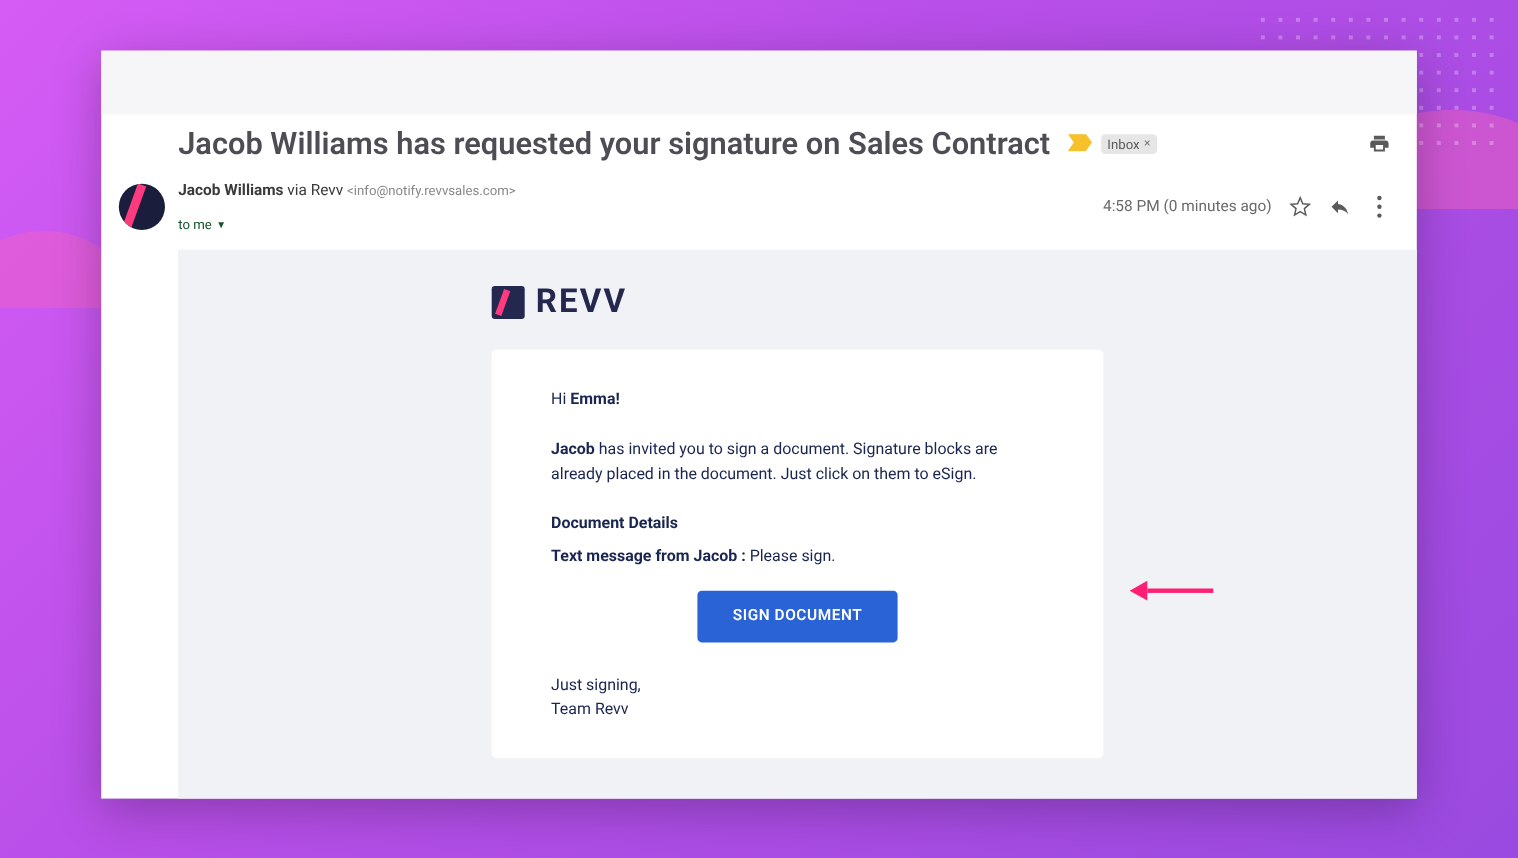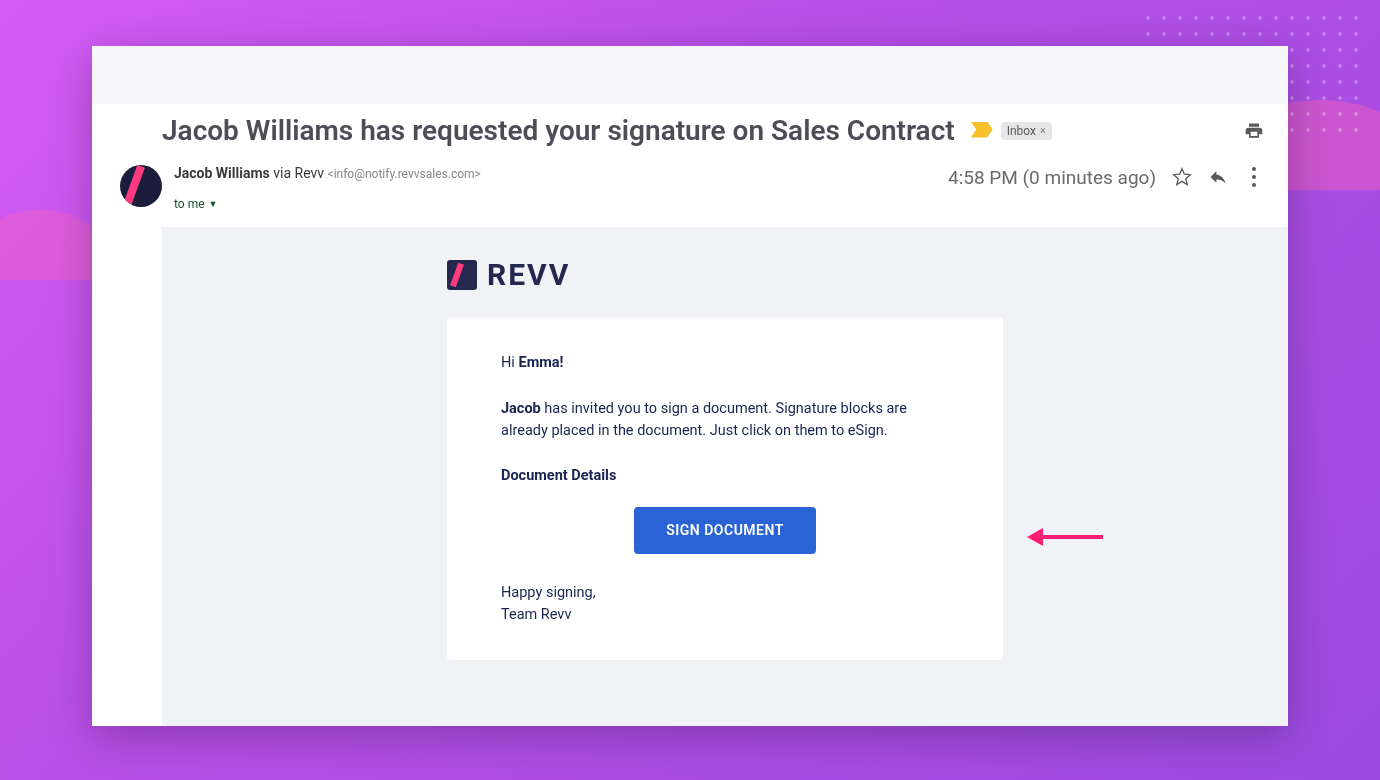--- a/index.html
+++ b/index.html
@@ -67,22 +67,22 @@
     border-radius: 4px;
     display: inline-flex;
     align-items: center;
     gap: 4px;
   }
   .inbox-chip .x { color:#7a7a7a; font-size:11px; cursor:pointer;}
   .print-icon { margin-left:auto; cursor:pointer; color:#5a5a5a; }
   .print-icon svg{ width:20px; height:20px; fill:#444;}
   .sender-row {
     display: flex;
-    align-items: flex-start;
-    padding: 12px 24px 4px 28px;
+    align-items: center;
+    padding: 12px 24px 4px 16px;
   }
   .avatar {
     width: 42px; height: 42px;
     border-radius: 50%;
     background: #1a1d3b;
     position: relative;
     flex-shrink: 0;
     overflow:hidden;
   }
   .avatar::after{
@@ -93,21 +93,21 @@
     transform: rotate(20deg);
   }
   .sender-details { margin-left: 12px; flex:1; }
   .sender-line1 { color:#3a3a3a; font-size:14px; }
   .sender-line1 .name { font-weight:700; }
   .sender-line1 .via { font-weight:400; }
   .sender-line1 .addr { color:#888; font-size:12px; }
   .sender-line2 { color:#14532d; font-size:12px; margin-top:16px; display:flex; align-items:center; gap:4px;}
   .sender-line2 .caret{ font-size:9px; }
   .meta-actions { display:flex; align-items:center; gap:16px; color:#5a5a5a;}
-  .meta-time { font-size:19px; color:#6a6a6a; }
+  .meta-time { font-size:14px; color:#6a6a6a; }
   .icon-btn { cursor:pointer; display:inline-flex;}
   .icon-btn svg{ width:20px; height:20px; fill:#5a5a5a;}
   .more-vert .d{ width:4px; height:4px; background:#5a5a5a; border-radius:50%; margin:2px 0;}
   .more-vert { display:flex; flex-direction:column; align-items:center; justify-content:center; width:20px;}
 
   .email-body-wrap {
     margin: 12px 0 0 70px;
     background: #f1f2f6;
     padding: 30px 0 16px 0;
     height: 596px;
@@ -253,24 +253,27 @@
     </div>
 
     <div class="email-card">
       <div class="greet">
         <span>Hi </span><span class="strong">Emma!</span>
       </div>
       <div class="intro">
         <span class="strong">Jacob</span><span> has invited you to sign a document. Signature blocks are already placed in the document. Just click on them to eSign.</span>
       </div>
       <div class="dd-heading">Document Details</div>
+      <div class="dd-row">
+        <span class="label">Text message from </span><span class="mid-strong">Jacob</span><span class="label">  : </span><span>Please sign.</span>
+      </div>
       <div class="btn-row">
         <span class="sign-btn">SIGN DOCUMENT</span>
       </div>
-      <div class="closing">Happy signing,</div>
+      <div class="closing">Just signing,</div>
       <div class="closing">Team Revv</div>
 
       <div class="arrow-pointer">
         <div class="head"></div>
         <div class="shaft"></div>
       </div>
     </div>
   </div>
 </div>
 

